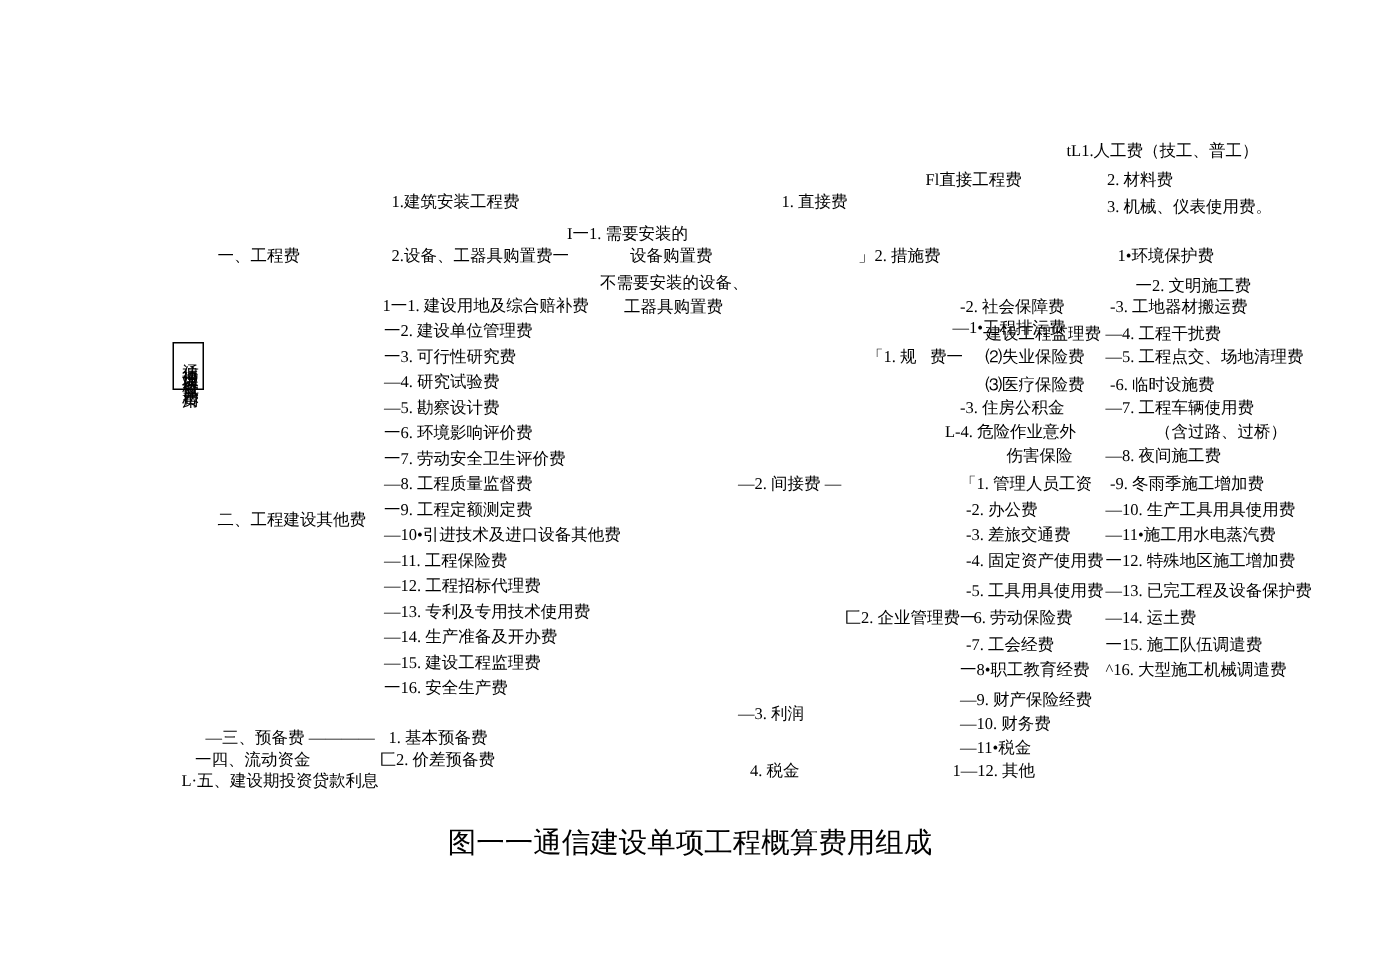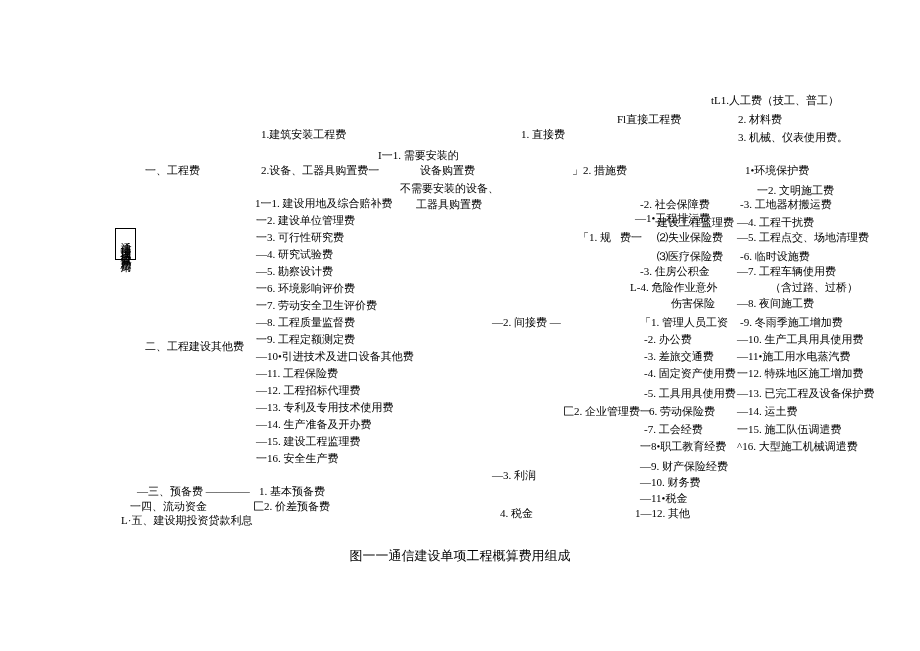--- a/index.html
+++ b/index.html
@@ -24,22 +24,22 @@
       writing-mode: vertical-rl;
       text-orientation: upright;
       border: 1px solid #000;
       padding: 4px 2px;
       letter-spacing: 2px;
     }
     .caption {
       position: absolute;
       left: 50%;
       transform: translateX(-50%);
-      bottom: 86px;
-      font-size: 13px;
+      bottom: 76px;
+      font-size: 19px;
     }
   </style>
 </head>
 <body>
 
 <div class="node vertical-label" style="left:115px; top:228px;">通信建设项目概算总费用</div>
 
 <div class="node" style="left:145px; top:163px;">一、工程费</div>
 <div class="node" style="left:145px; top:339px;">二、工程建设其他费</div>
 <div class="node" style="left:137px; top:484px;">—三、预备费 ————</div>

